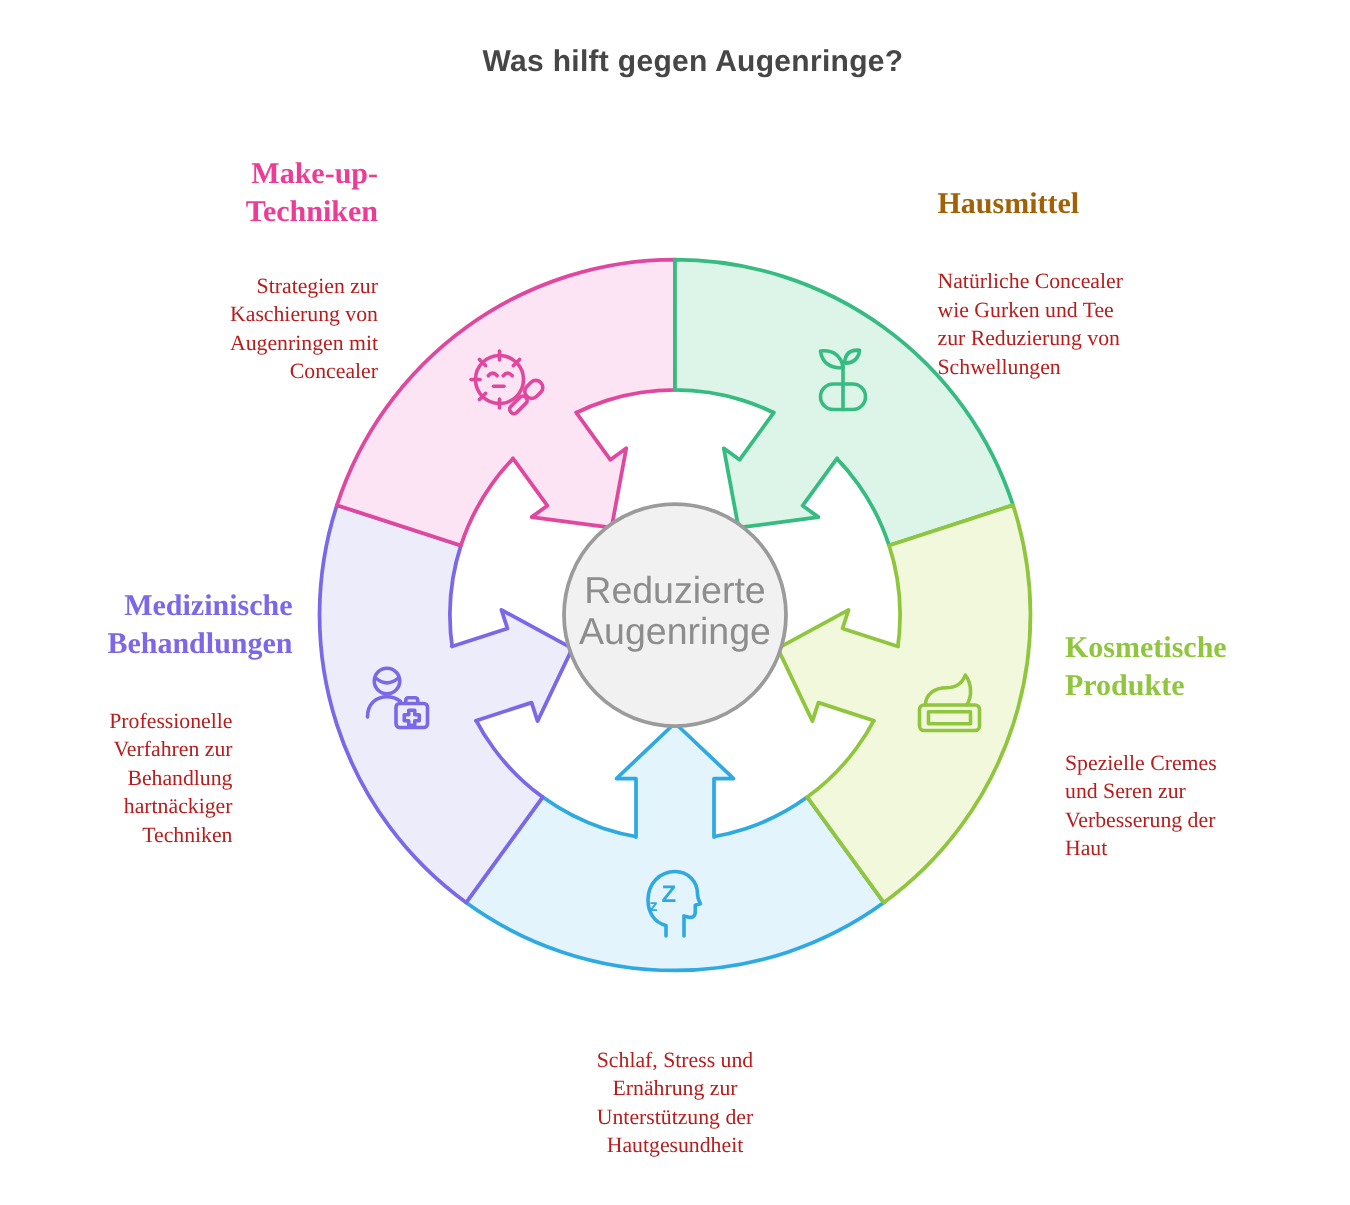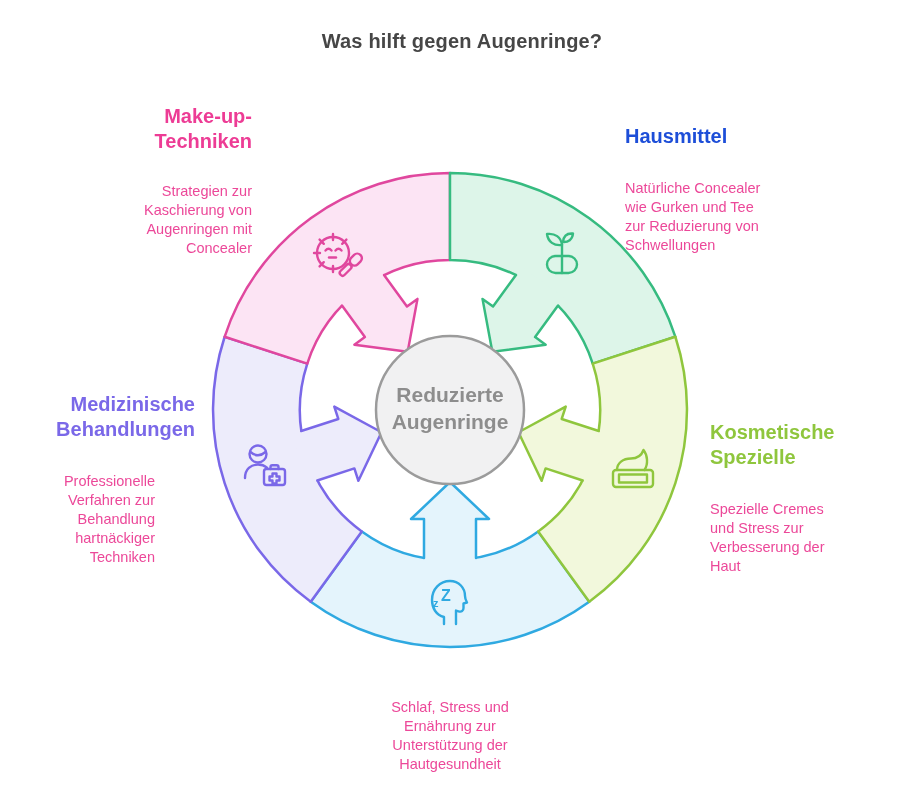--- a/index.html
+++ b/index.html
@@ -1,37 +1,37 @@
 <!DOCTYPE html>
 <html><head>
 <meta charset="utf-8">
 <style>
   html,body{margin:0;padding:0;background:#ffffff;}
   body{font-family:"Liberation Sans",sans-serif;}
   .canvas{position:relative;width:900px;height:803px;background:#ffffff;overflow:hidden;}
   .title{position:absolute;top:18px;left:0;width:100%;margin:12px;text-align:center;
          font-size:20px;font-weight:bold;color:#464646;letter-spacing:.2px;}
   .ring{position:absolute;left:0;top:0;width:900px;height:803px;}
-  .block{position:absolute;white-space:pre-line;}
+  .block{position:absolute;white-space:pre-line;font-family:Liberation Serif, serif;}
   .block h2{margin:0;font-size:20px;line-height:25px;font-weight:bold;white-space:pre-line;}
-  .block p{margin:12px 0 0;font-size:14.5px;line-height:19px;color:#ec4899;white-space:pre-line;}
+  .block p{margin:12px 0 0;font-size:14.5px;line-height:19px;color:#b91c1c;white-space:pre-line;}
   .b-makeup{left:60px;top:86px;width:192px;text-align:right;}
   .b-makeup p{margin-top:10px;}
   .b-haus{left:625px;top:106px;width:220px;text-align:left;}
   .b-kosm{left:710px;top:402px;width:185px;text-align:left;}
   .b-leben{left:280px;top:668px;width:340px;text-align:center;}
   .b-mediz{left:10px;top:374px;width:185px;text-align:right;}
   .b-mediz p{padding-right:40px;}
   .c-pink{color:#ed3c95;}
-  .c-green{color:#1d4ed8;}
+  .c-green{color:#a16207;}
   .c-lime{color:#8fc63d;}
   .c-blue{color:#2fa9e1;}
   .c-purple{color:#7a68e8;}
   .center-label{position:absolute;left:355px;top:381px;width:190px;text-align:center;
-         font-size:21px;font-weight:bold;line-height:27px;color:#8d8d8d;white-space:pre-line;}
+         font-size:25px;font-weight:normal;line-height:27px;color:#8d8d8d;white-space:pre-line;}
 </style>
 </head>
 <body>
 
 <div class="canvas">
 
   <h1 class="title">Was hilft gegen Augenringe?</h1>
 
   <svg class="ring" viewBox="0 0 900 803" stroke-linejoin="round" stroke-linecap="round">
     <defs>
@@ -139,23 +139,23 @@
   <div class="block b-haus">
     <h2 class="c-green">Hausmittel</h2>
     <p>Natürliche Concealer
 wie Gurken und Tee
 zur Reduzierung von
 Schwellungen</p>
   </div>
 
   <div class="block b-kosm">
     <h2 class="c-lime">Kosmetische
-Spezielle</h2>
+Produkte</h2>
     <p>Spezielle Cremes
-und Stress zur
+und Seren zur
 Verbesserung der
 Haut</p>
   </div>
 
   <div class="block b-leben">
     <p>Schlaf, Stress und
 Ernährung zur
 Unterstützung der
 Hautgesundheit</p>
   </div>

